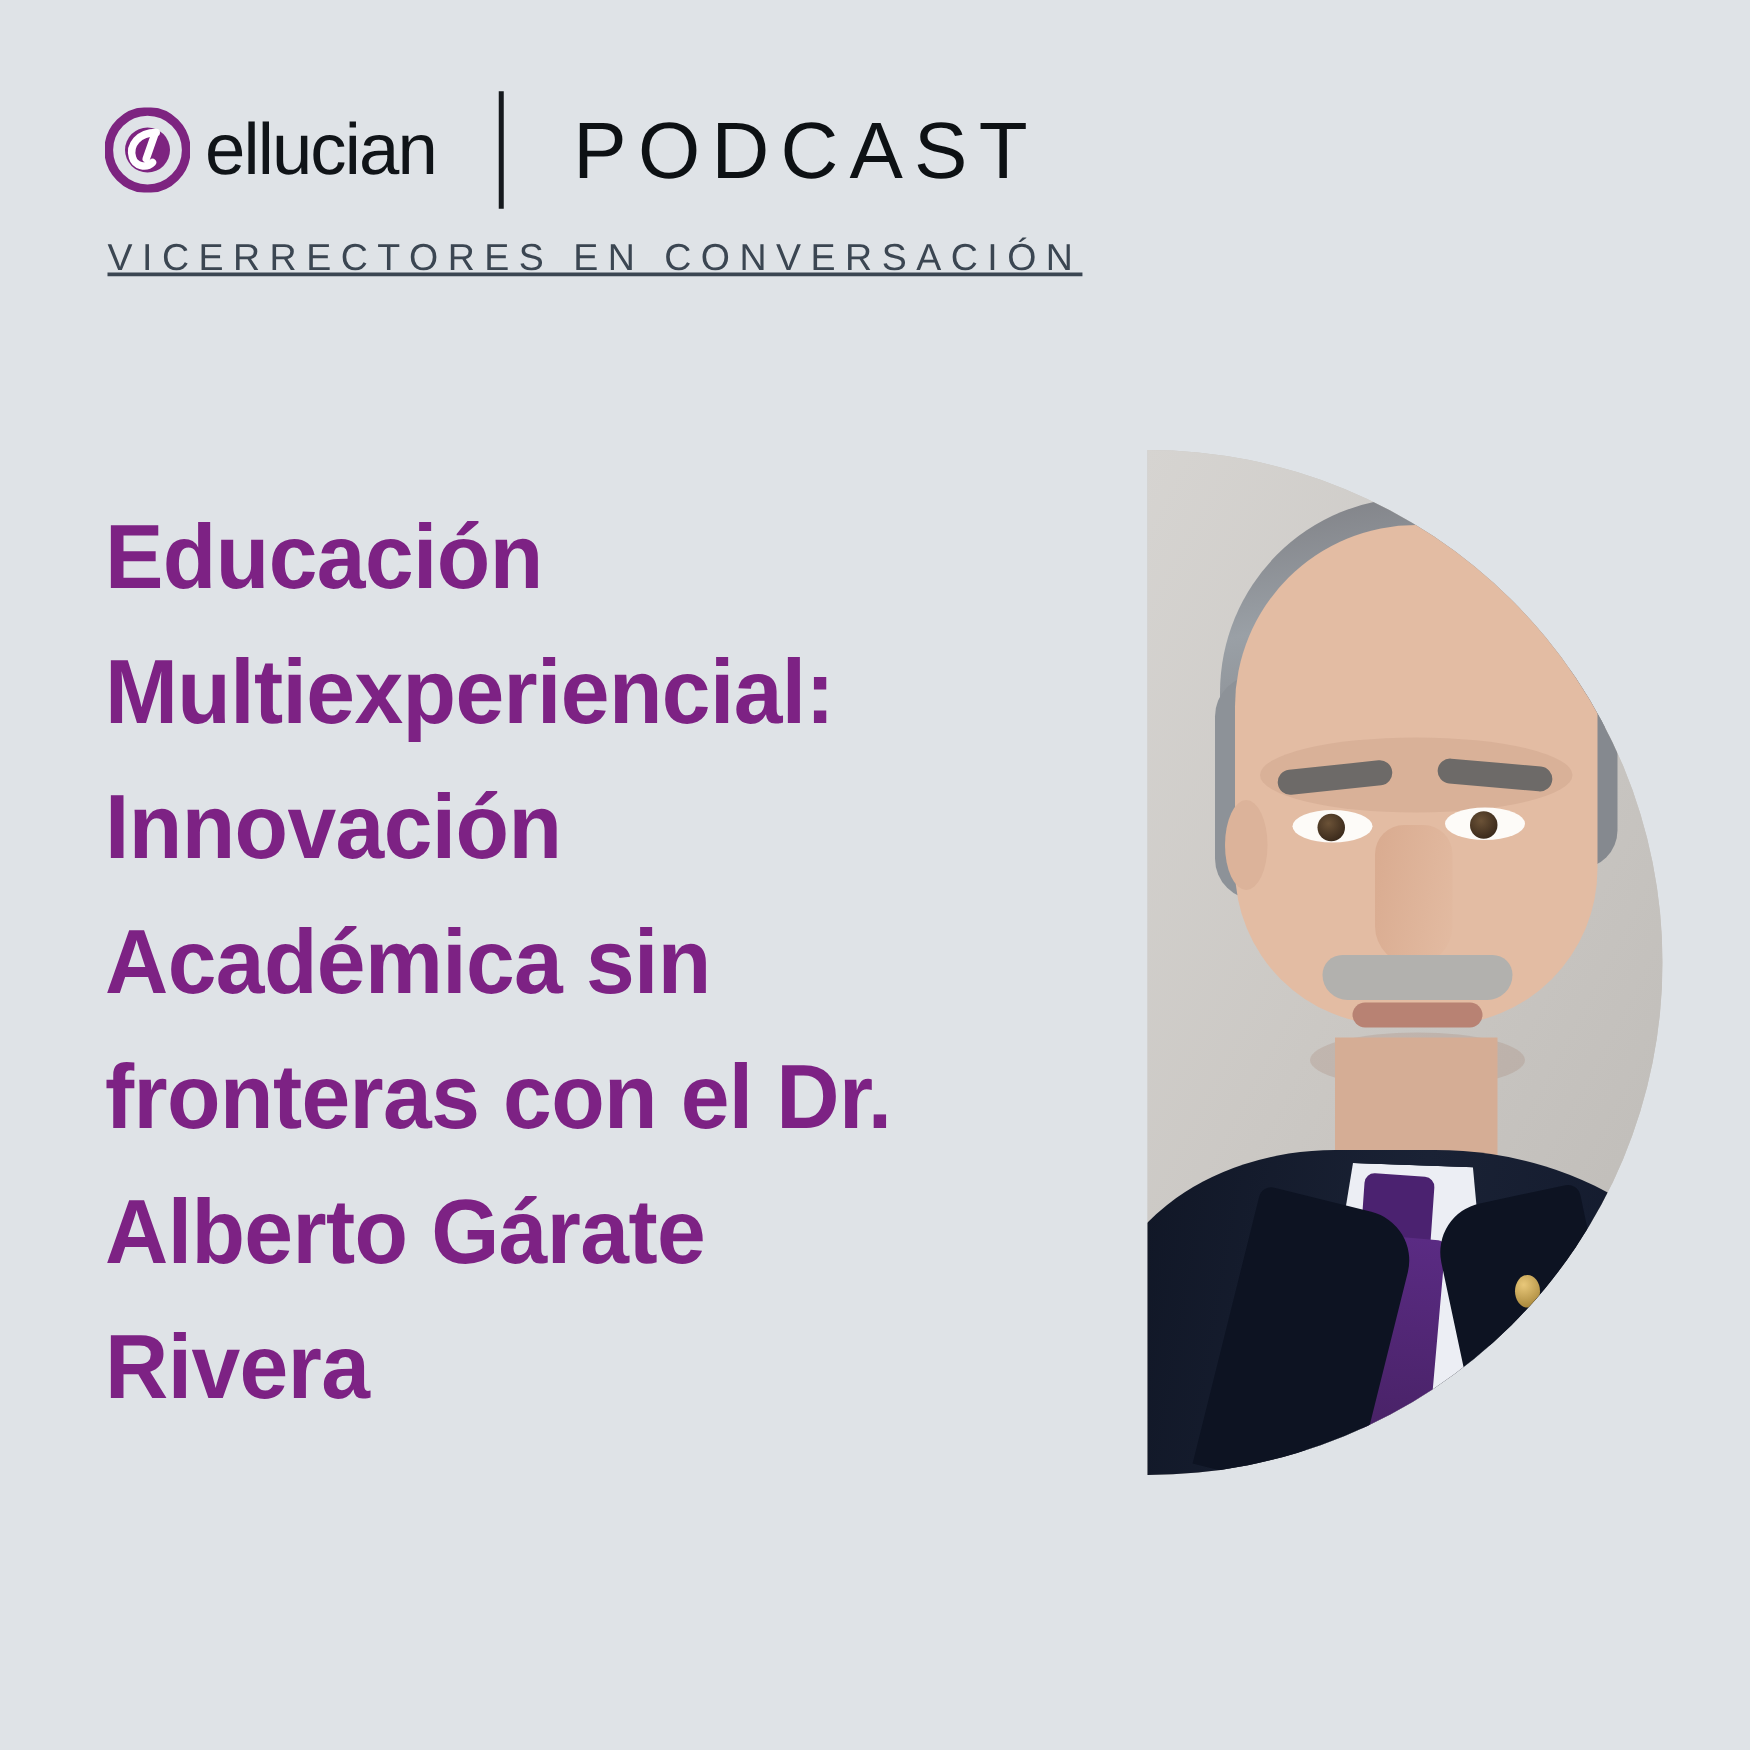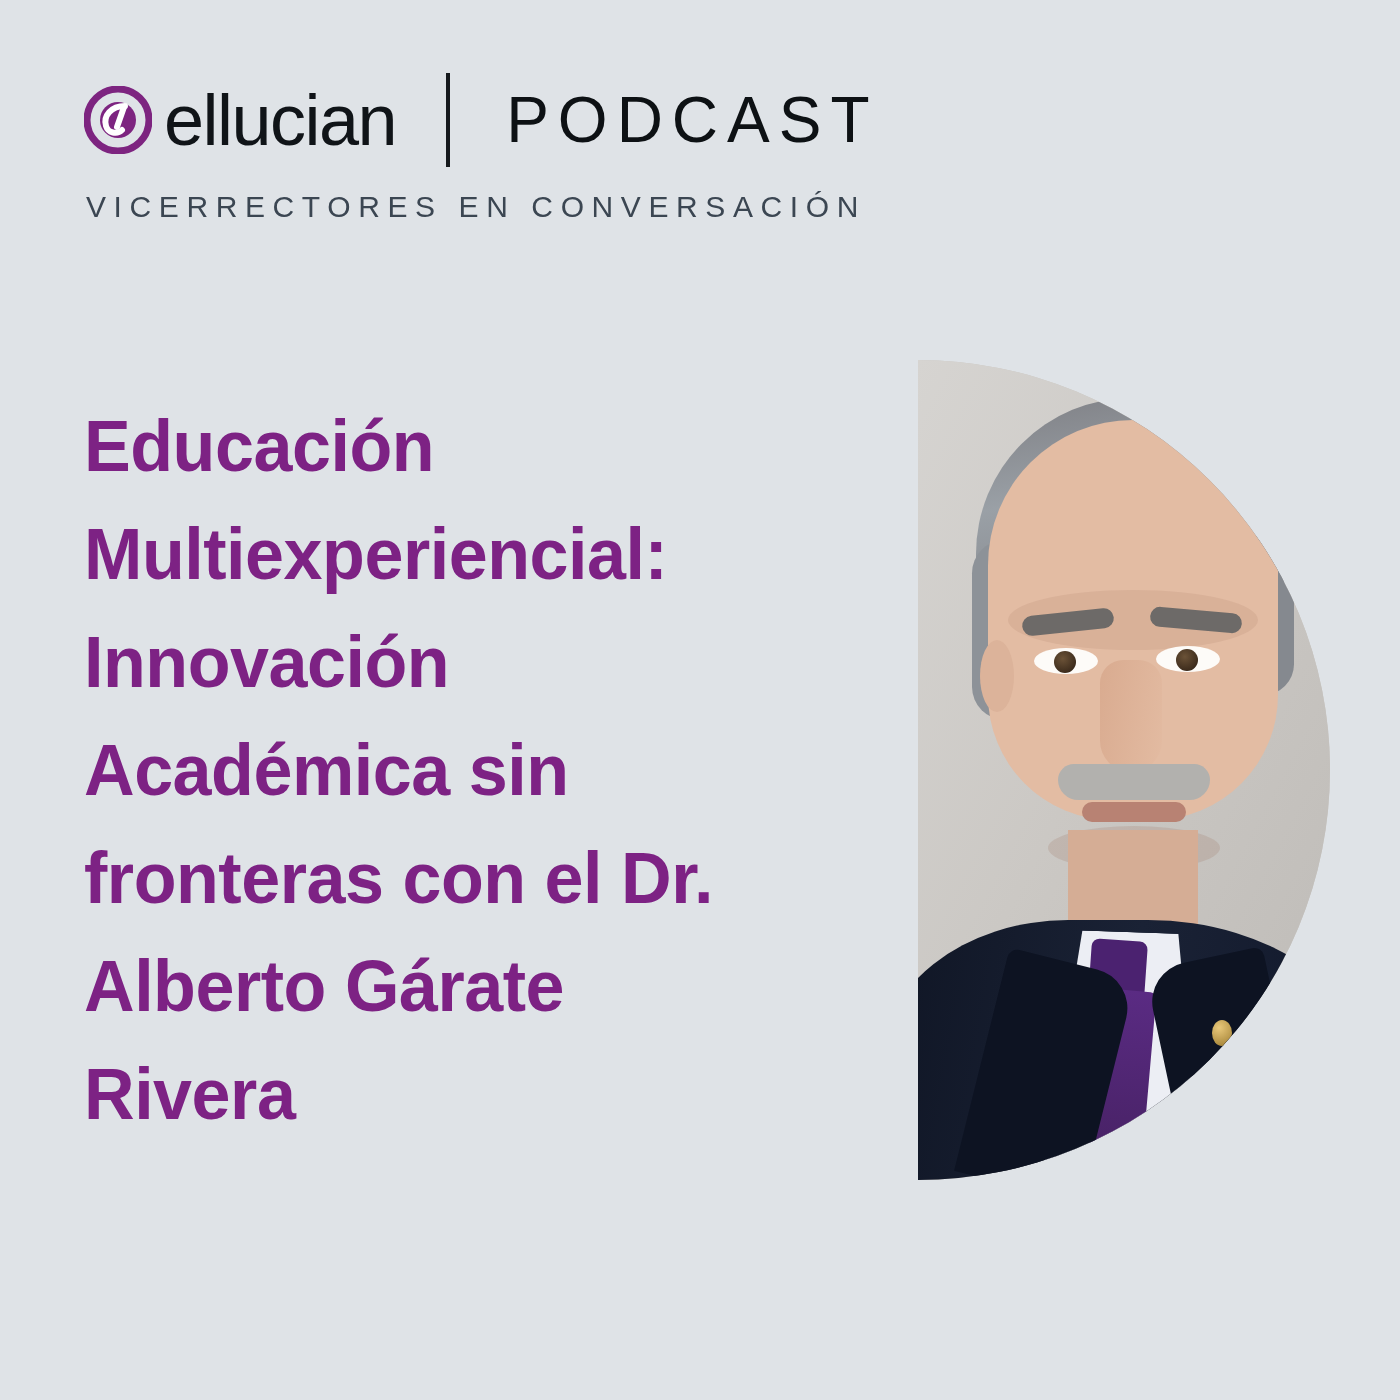--- a/index.html
+++ b/index.html
@@ -35,21 +35,21 @@
     height: 84px;
   }
   #ellucian-logo-mark {
     width: 68px;
     height: 68px;
     flex: 0 0 68px;
     display: block;
   }
   #ellucian-wordmark {
     font-family: "Liberation Sans", sans-serif;
-    font-size: 72px;
+    font-size: 58px;
     font-weight: 400;
     color: #101418;
     letter-spacing: -1.5px;
     line-height: 1;
     margin-left: 12px;
     white-space: nowrap;
   }
   #brand-divider {
     width: 4px;
     height: 94px;
@@ -70,20 +70,21 @@
   #show-subtitle {
     position: absolute;
     left: 2px;
     top: 112px;
     font-family: "Liberation Sans", sans-serif;
     font-size: 30px;
     font-weight: 400;
     color: #3b4652;
     letter-spacing: 7.6px;
     white-space: nowrap;
+    text-decoration: underline;
   }
 
   
   #episode-title {
     position: absolute;
     left: 84px;
     top: 392px;
     width: 760px;
     font-family: "Liberation Sans", sans-serif;
     font-weight: 700;

